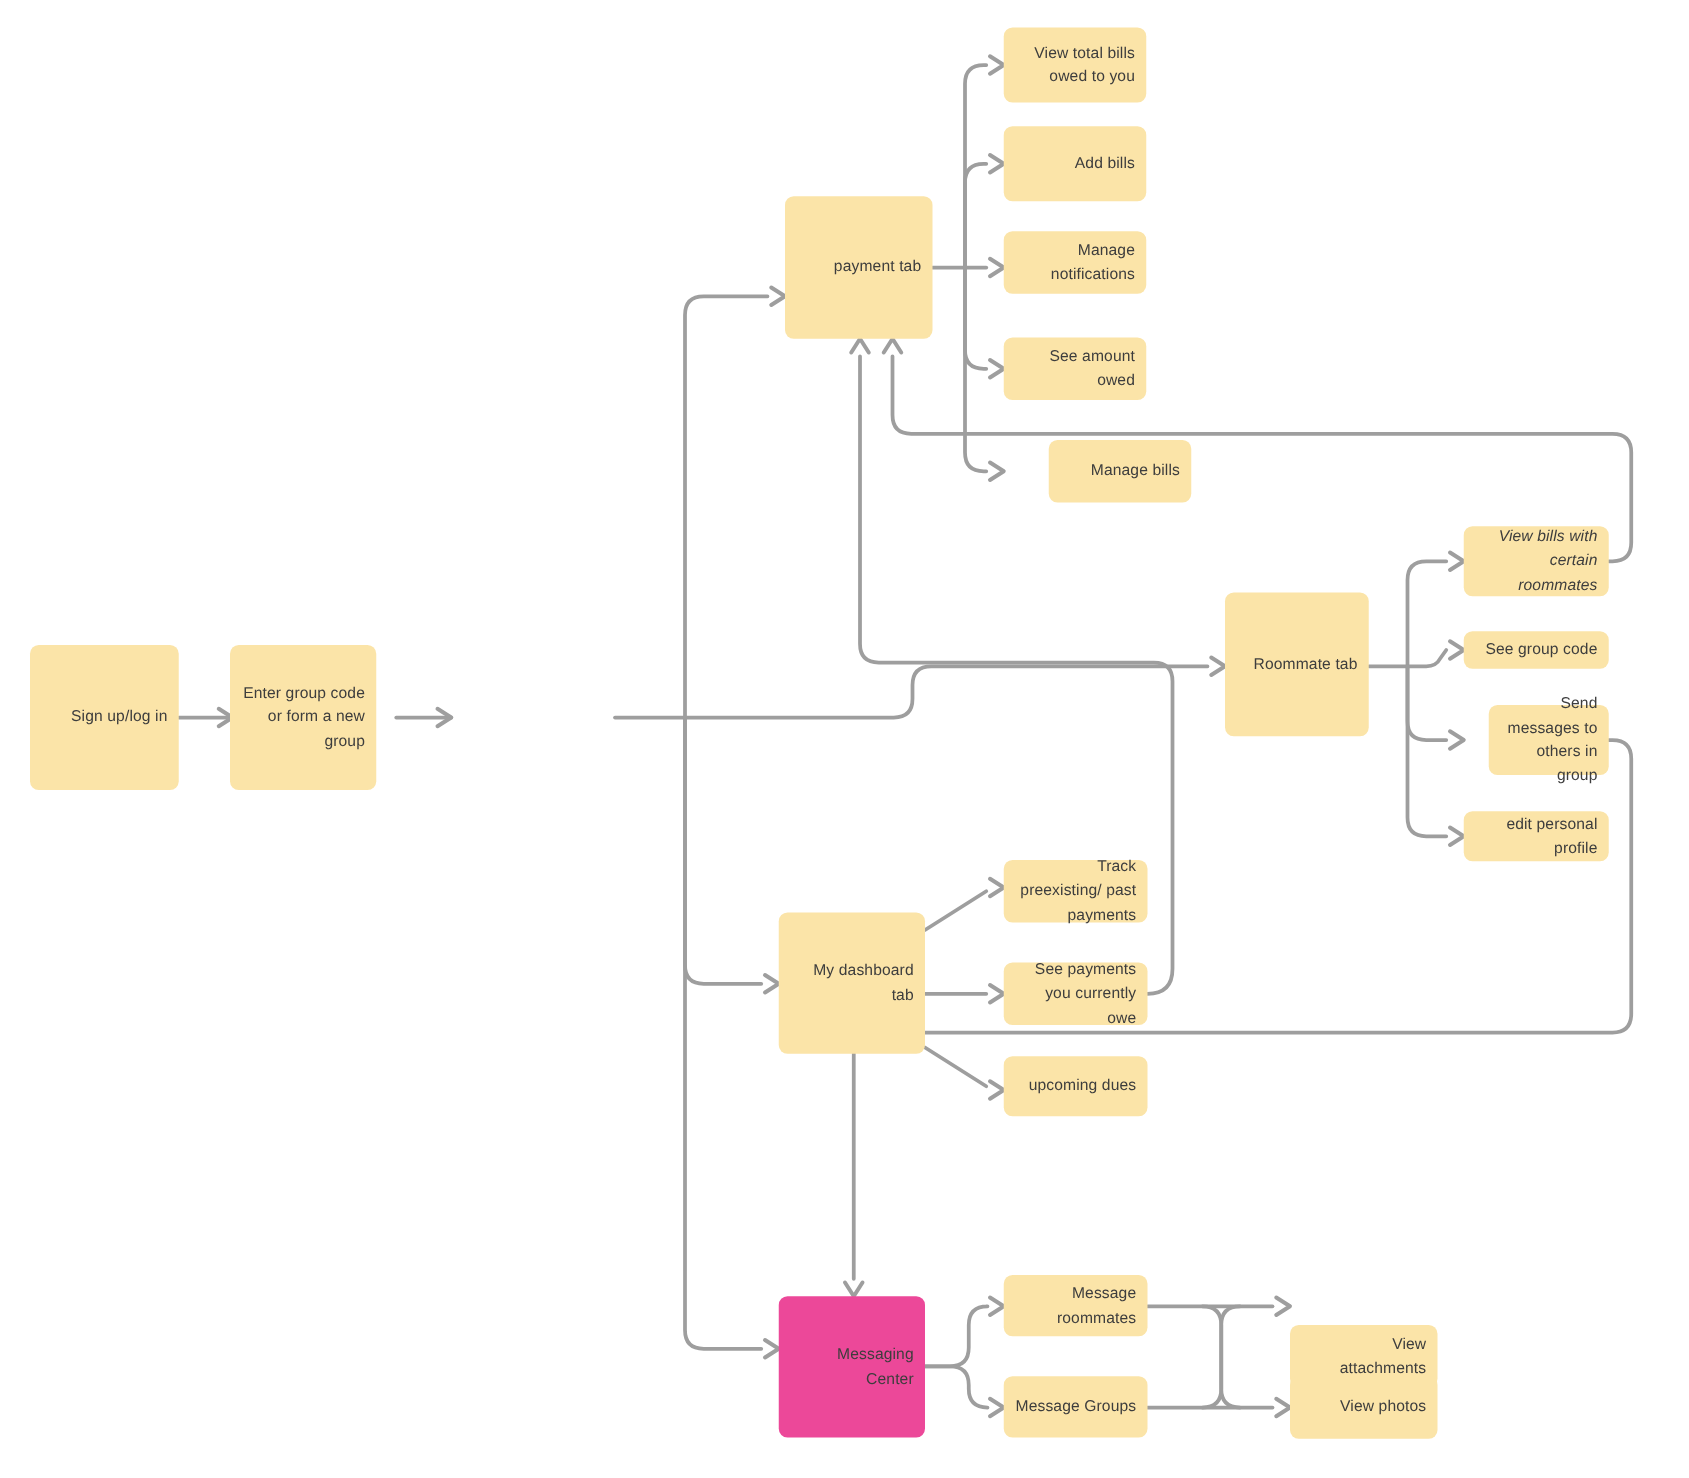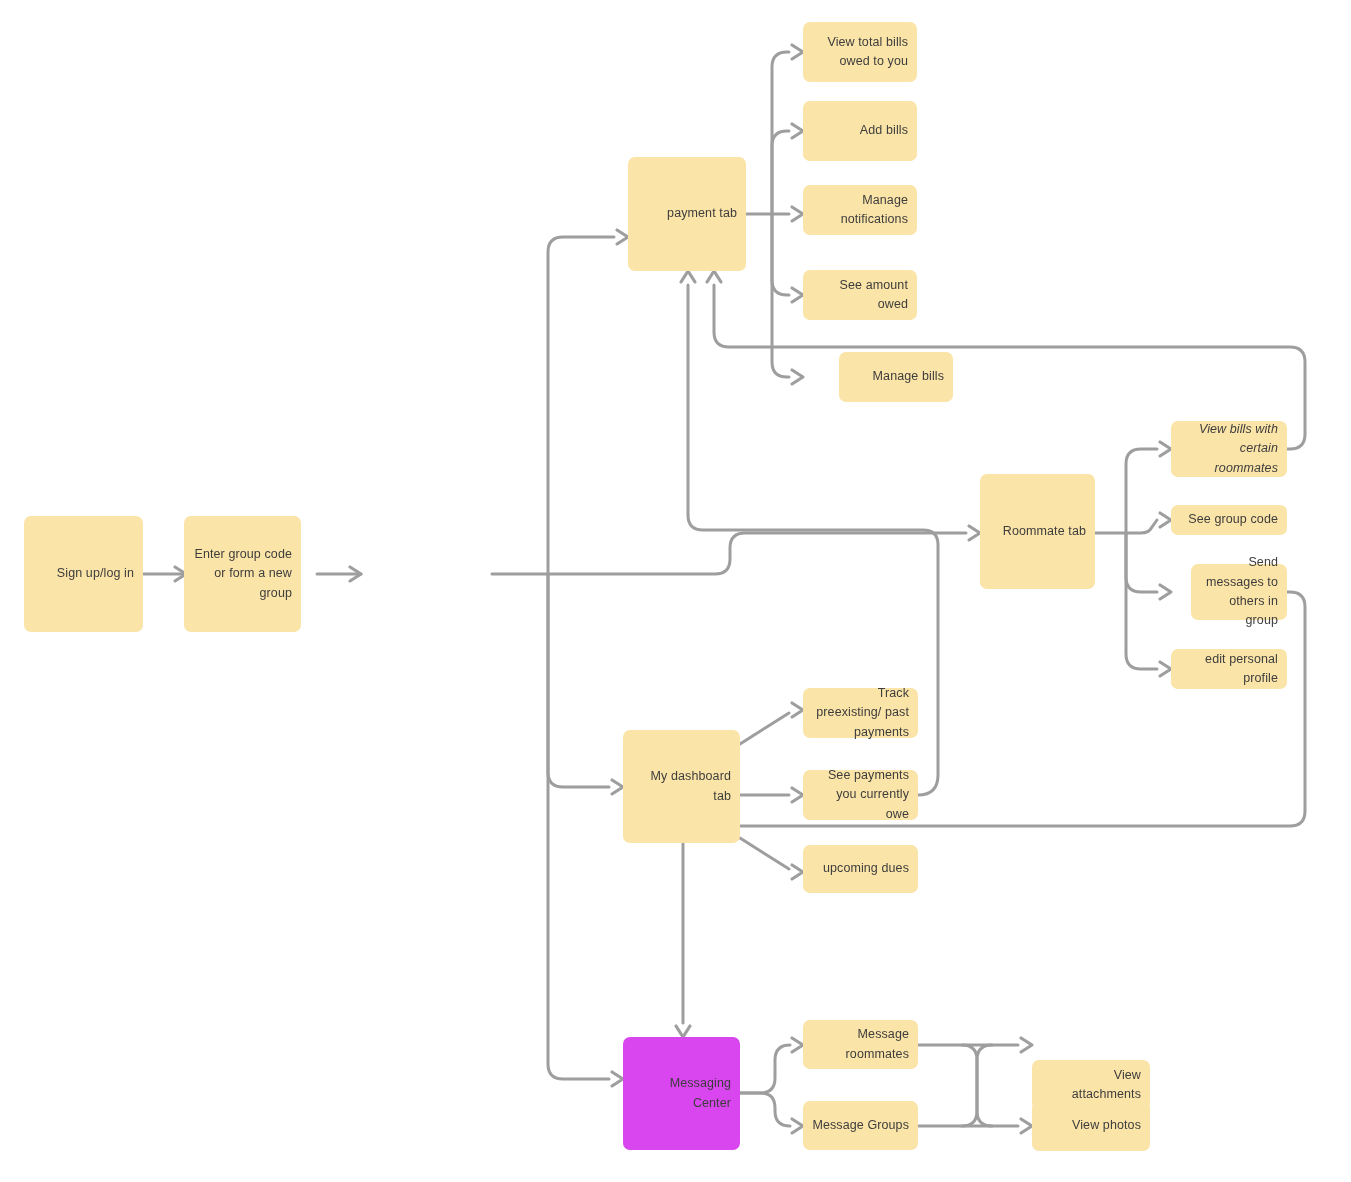--- a/index.html
+++ b/index.html
@@ -184,21 +184,21 @@
   </div>
   <div class="node" style="left: 803px; top: 688px; width: 115px; height: 50px;">
     <span class="label">Track preexisting/ past  payments</span>
   </div>
   <div class="node" style="left: 803px; top: 770px; width: 115px; height: 50px;">
     <span class="label">See payments you currently owe</span>
   </div>
   <div class="node" style="left: 803px; top: 845px; width: 115px; height: 48px;">
     <span class="label">upcoming dues</span>
   </div>
-  <div class="node cream" style="left: 623px; top: 1037px; width: 117px; height: 113px; background: #d946ef;">
+  <div class="node cream" style="left: 623px; top: 1037px; width: 117px; height: 113px; background: #ec4899;">
     <span class="label">Messaging Center</span>
   </div>
   <div class="node" style="left: 803px; top: 1020px; width: 115px; height: 49px;">
     <span class="label">Message roommates</span>
   </div>
   <div class="node" style="left: 803px; top: 1101px; width: 115px; height: 49px;">
     <span class="label">Message Groups</span>
   </div>
   <div class="node" style="left: 1032px; top: 1023px; width: 118px; height: 50px; margin-top: 37px;">
     <span class="label">View attachments</span>

